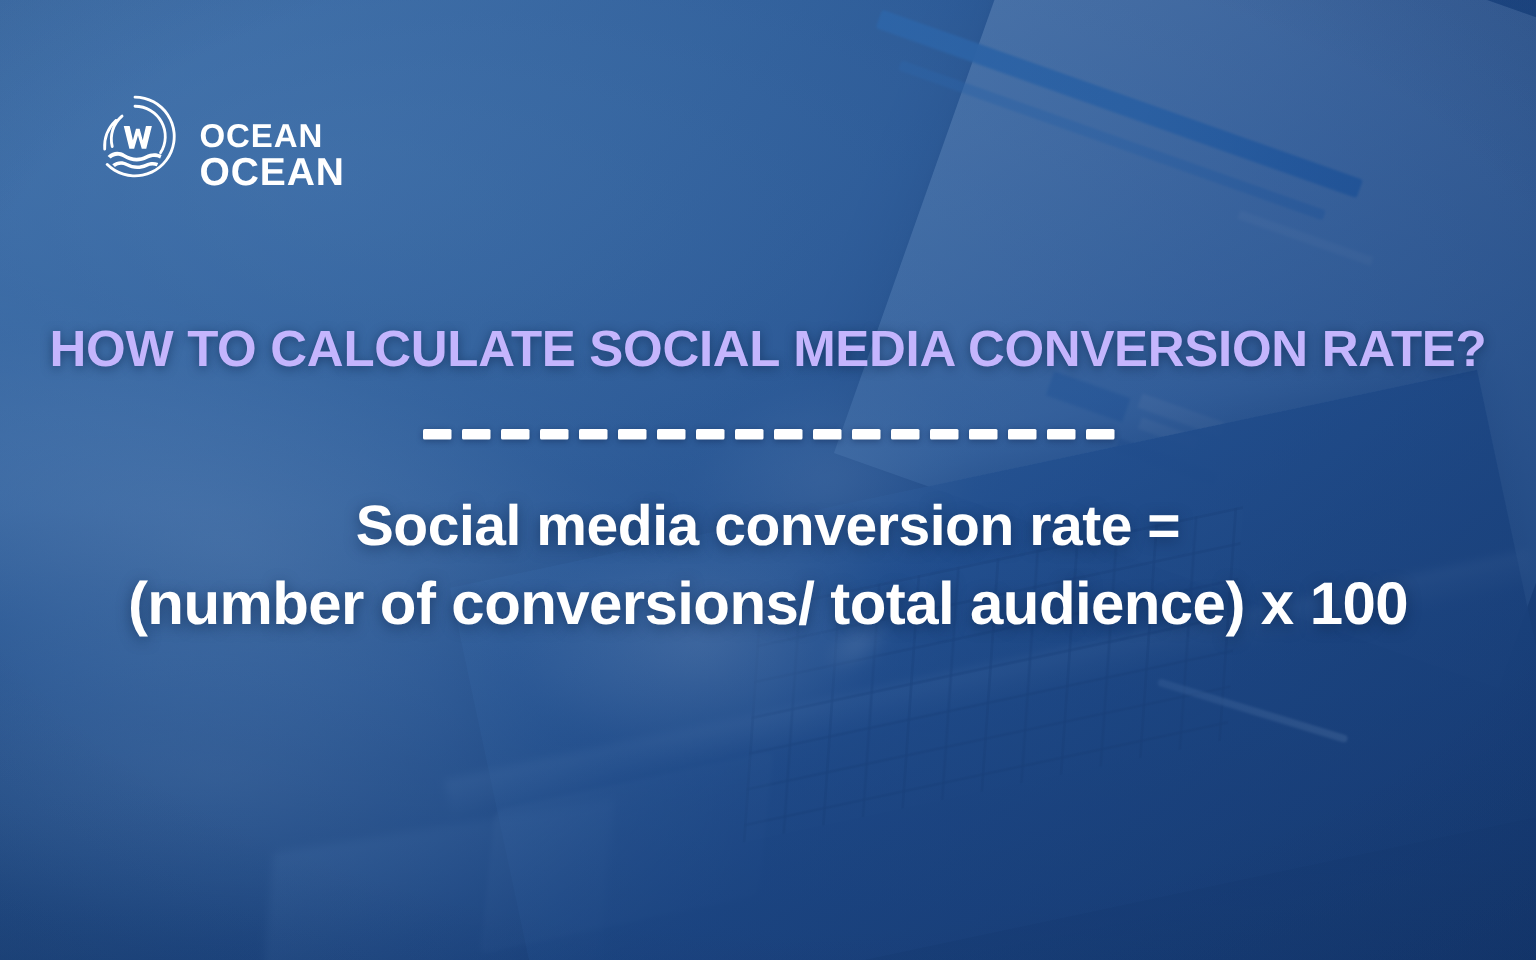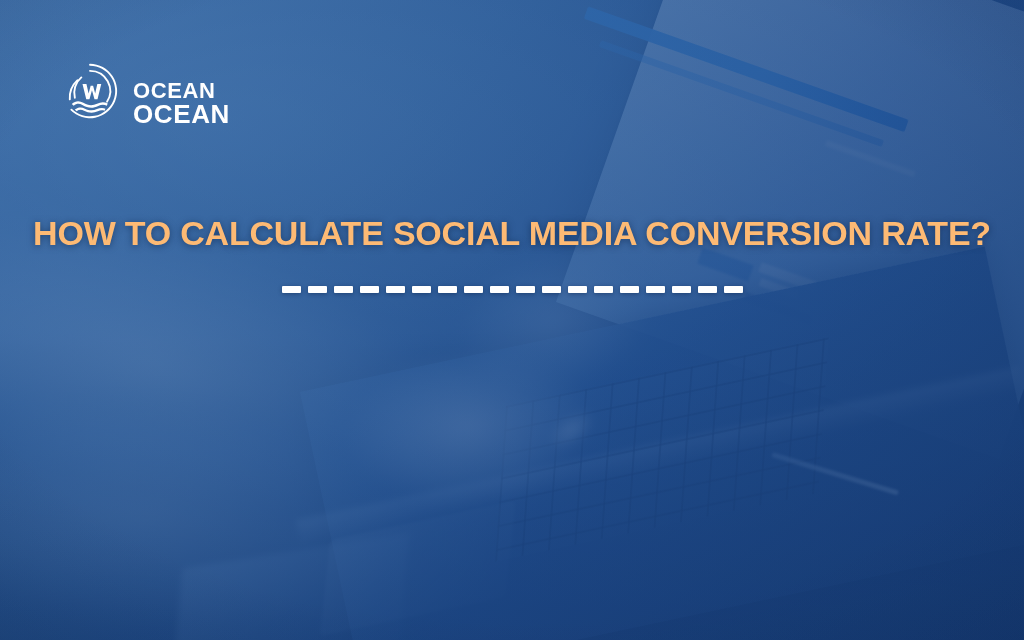--- a/index.html
+++ b/index.html
@@ -279,21 +279,21 @@
   .logo-word .l1 { font-size: 22px; font-weight: bold; margin-top: 25px; }
   .logo-word .l2 { font-size: 26px; font-weight: bold; }
 
   
   .heading {
     position: absolute;
     left: 0;
     right: 0;
     top: 214px;
     text-align: center;
-    color: #fdba74;
+    color: #c4b5fd;
     font-size: 34px;
     font-weight: bold;
     letter-spacing: -0.2px;
     text-shadow: 0 1px 7px rgba(10,32,70,0.55);
     white-space: nowrap;
   }
 
   
   .divider {
     position: absolute;
@@ -413,15 +413,19 @@
         <span class="dash" style="background: rgb(255, 255, 255);"></span>
         <span class="dash" style="background: rgb(255, 255, 255);"></span>
         <span class="dash" style="background: rgb(255, 255, 255);"></span>
         <span class="dash" style="background: rgb(255, 255, 255);"></span>
         <span class="dash" style="background: rgb(255, 255, 255);"></span>
         <span class="dash" style="background: rgb(255, 255, 255);"></span>
         <span class="dash" style="background: rgb(255, 255, 255);"></span>
         <span class="dash" style="background: rgb(255, 255, 255);"></span>
       </div>
 
+    <div class="formula">
+      <div class="line1">Social media conversion rate =</div>
+      <div class="line2">(number of conversions/ total audience) x 100</div>
+    </div>
 
   </div>
 </div>
 
 </body></html>

